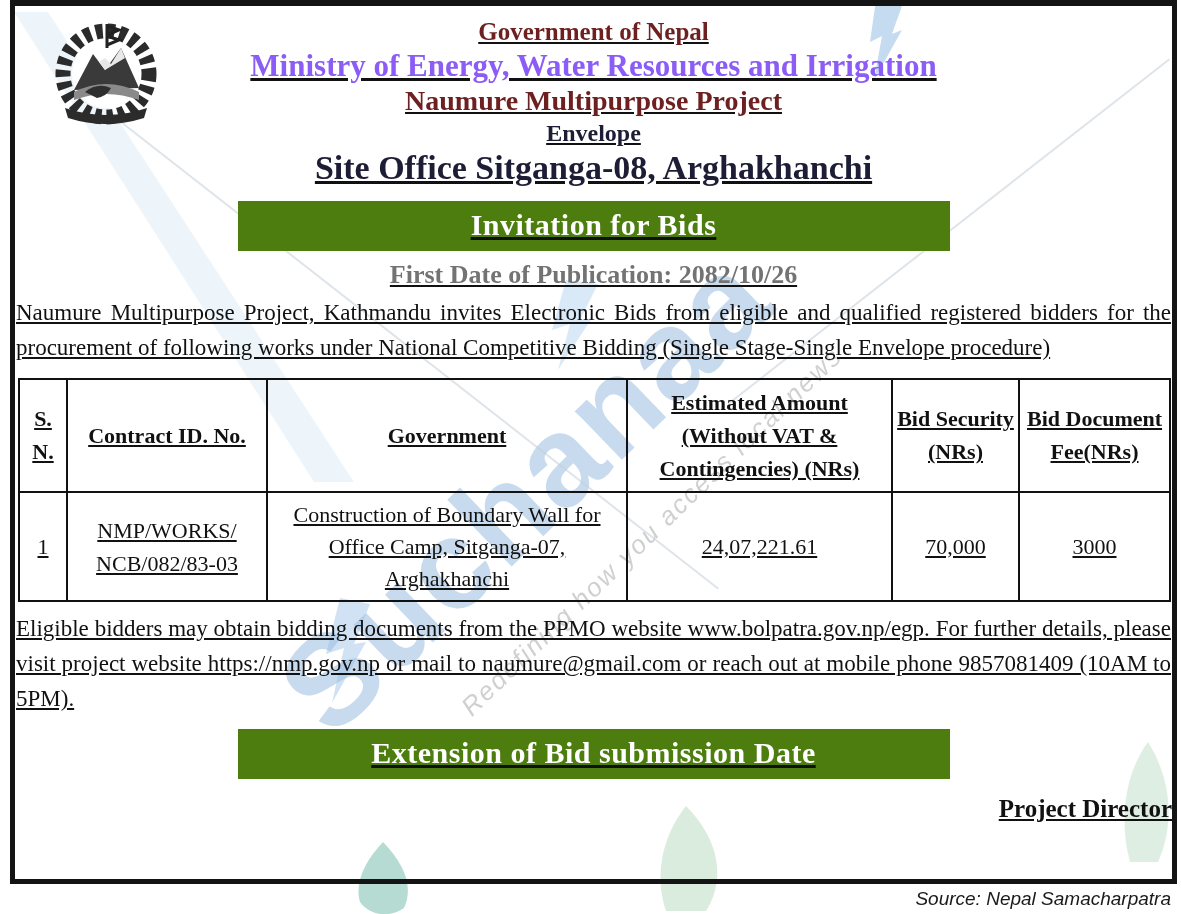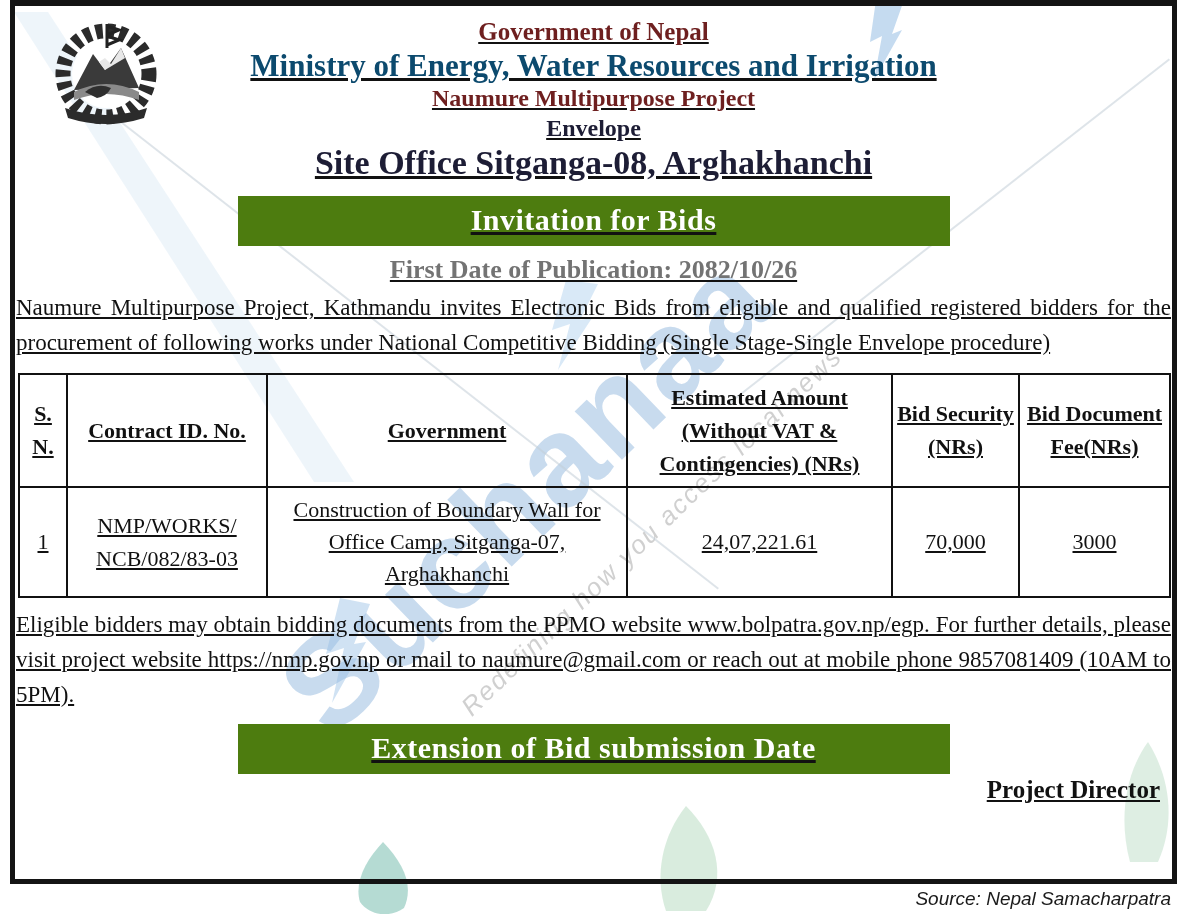--- a/index.html
+++ b/index.html
@@ -8,22 +8,22 @@
     background:#ffffff;font-family:"Liberation Serif",serif;color:#111;
   }
   .notice{
     position:absolute;left:10px;top:0;width:1157px;height:873px;
     border:5px solid #141414;border-top-width:6px;background:transparent;z-index:2;text-decoration:underline;
   }
   
   .header-row{position:relative;text-align:center;padding-top:10px;}
   .emblem{position:absolute;left:26px;top:8px;width:130px;height:114px;}
   .h-line1{font-size:25px;font-weight:bold;color:#6e1f1f;line-height:1.25;}
-  .h-line2{font-size:31px;font-weight:bold;color:#0c4a6e;line-height:1.2;}
-  .h-line3{font-size:24px;font-weight:bold;color:#6e1f1f;line-height:1.2;}
+  .h-line2{font-size:31px;font-weight:bold;color:#8b5cf6;line-height:1.2;}
+  .h-line3{font-size:28px;font-weight:bold;color:#6e1f1f;line-height:1.2;}
   .h-line4{font-size:24px;font-weight:bold;color:#1d1d35;line-height:1.25;}
   .h-line5{font-size:34px;font-weight:bold;color:#1d1d35;line-height:1.2;}
   
   .banner{
     width:712px;margin:12px auto 0;background:#4d7c0f;color:#ffffff;
     text-align:center;font-weight:bold;font-size:30px;padding:7px 0 9px;
     letter-spacing:.5px;
   }
   .pubdate{
     text-align:center;font-weight:bold;font-size:26px;color:#737373;margin-top:9px;
@@ -39,21 +39,21 @@
     border:2.5px solid #111;text-align:center;font-size:22px;color:#111;
     padding:6px 4px;vertical-align:middle;
   }
   table.bids th{font-weight:bold;line-height:1.5;}
   td.desc{text-align:left;padding-left:10px;line-height:1.45;}
   td.cid{line-height:1.5;}
   col.c-sn{width:48px;}  col.c-cid{width:200px;} col.c-desc{width:360px;}
   col.c-amt{width:265px;} col.c-sec{width:127px;} col.c-fee{width:151px;}
   .row1 td{padding-top:12px;padding-bottom:12px;}
   
-  .director{text-align:right;font-weight:bold;font-size:25px;padding-right:12px;margin-top:2px;color:#111;}
+  .director{text-align:right;font-weight:bold;font-size:25px;padding-right:0;margin-top:16px;color:#111;}
   .source{
     position:absolute;right:10px;top:888px;z-index:3;
     font-family:"Liberation Sans",sans-serif;font-style:italic;font-size:19px;color:#1a1a1a;
   }
   
   .wm{position:absolute;pointer-events:none;z-index:1;}
   .wm-brand{
     left:250px;top:655px;font-family:"Liberation Sans",sans-serif;font-weight:bold;
     font-size:128px;color:rgba(125,170,215,.42);transform:rotate(-44deg);transform-origin:0 0;
     letter-spacing:2px;

